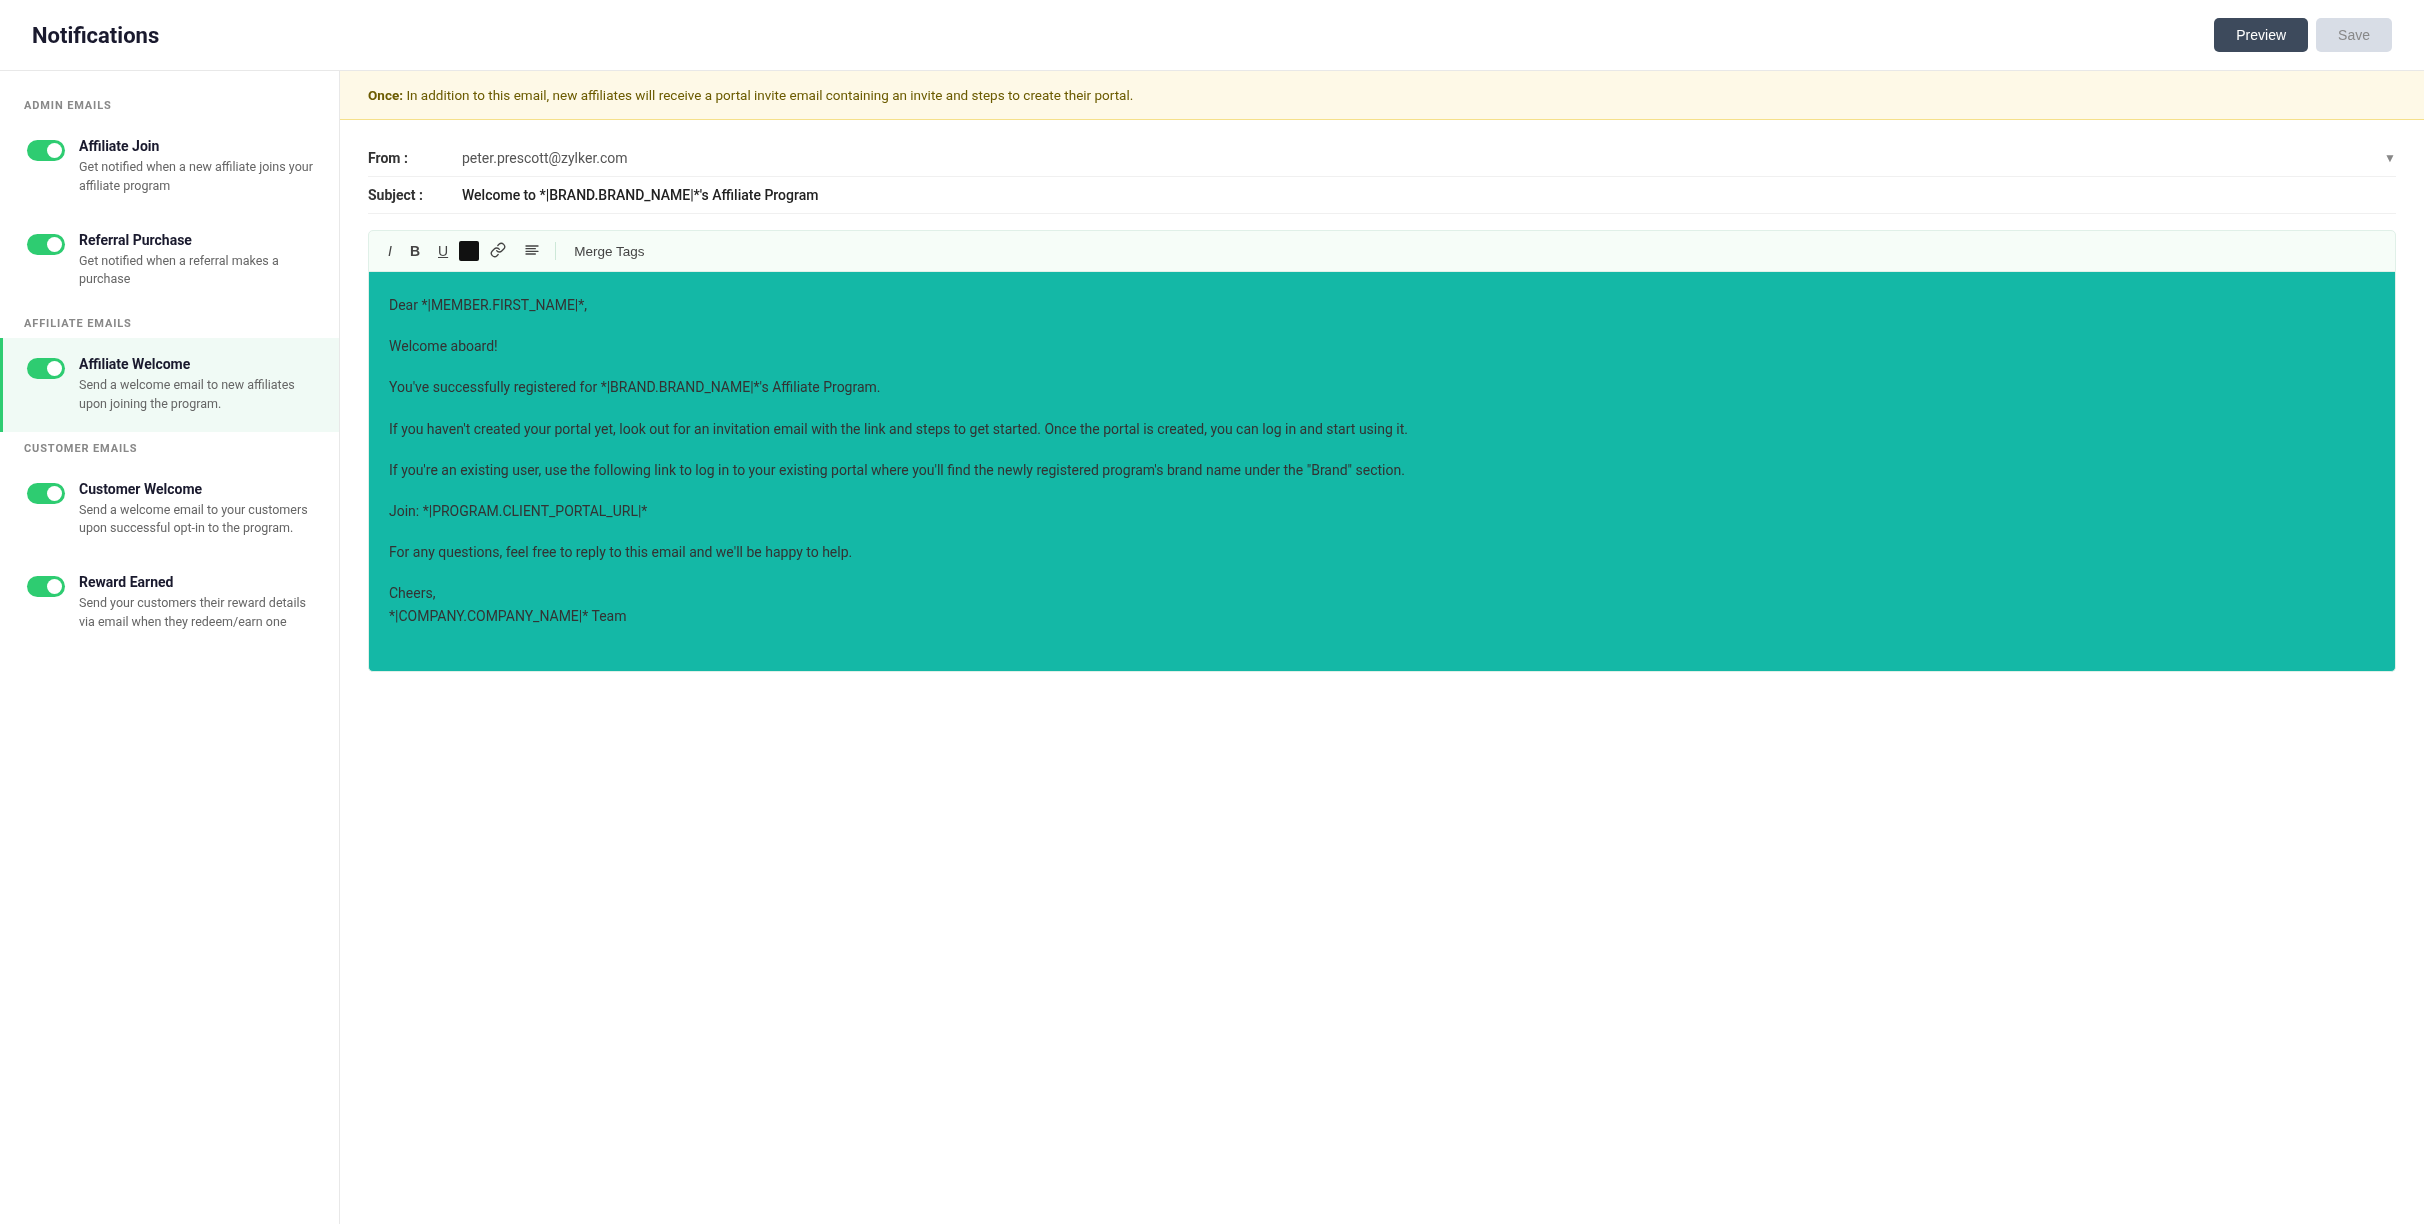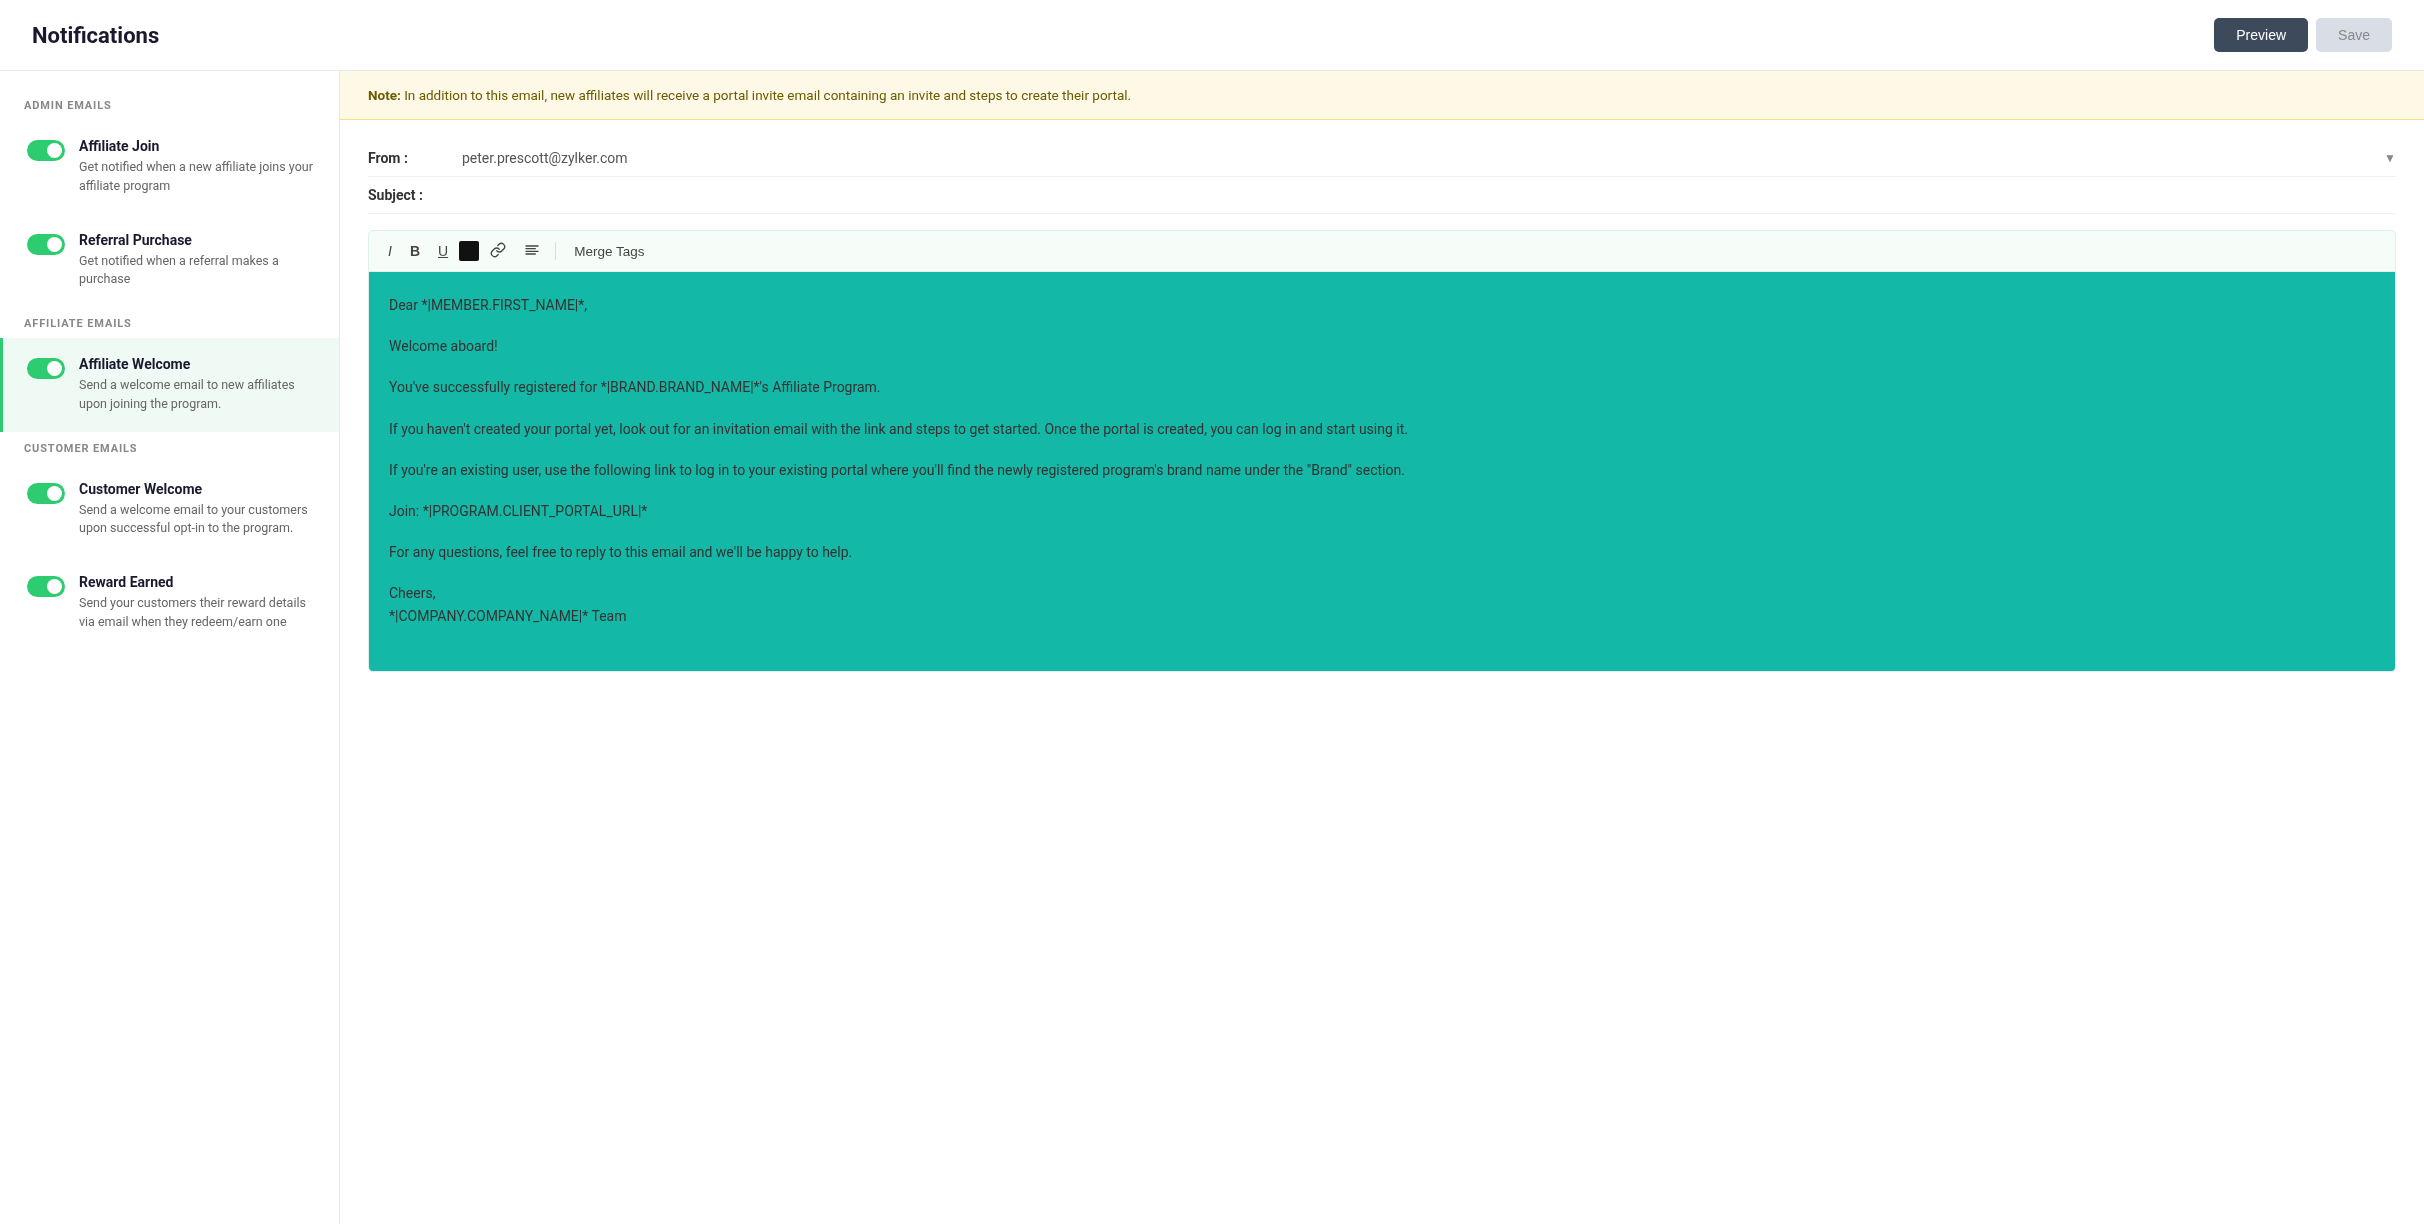--- a/index.html
+++ b/index.html
@@ -293,34 +293,35 @@
         <div class="notification-text">
           <h3>Reward Earned</h3>
           <p>Send your customers their reward details via email when they redeem/earn one</p>
         </div>
       </div>
     </div>
 
   <div class="content-area">
 
     <div class="note-banner">
-      <strong>Note:</strong>
+      <strong>Once:</strong>
       <span> In addition to this email, new affiliates will receive a portal invite email containing an invite and steps to create their portal.</span>
     </div>
 
     <div class="email-form">
 
       <div class="field-row">
         <span class="field-label">From :</span>
         <span class="field-value">peter.prescott@zylker.com</span>
         <span class="dropdown-arrow">▼</span>
       </div>
 
       <div class="field-row field-row-subject">
         <span class="field-label">Subject :</span>
+        <span class="field-value">Welcome to *|BRAND.BRAND_NAME|*'s Affiliate Program</span>
       </div>
 
       <div class="editor-toolbar">
         <button class="toolbar-btn" style="font-style:italic;">I</button>
         <button class="toolbar-btn bold">B</button>
         <button class="toolbar-btn underline">U</button>
         <span class="toolbar-btn color-box"></span>
         <button class="toolbar-btn link-icon">
           <svg width="16" height="16" viewBox="0 0 24 24" fill="none" stroke="#444" stroke-width="2" stroke-linecap="round" stroke-linejoin="round">
               <path d="M10 13a5 5 0 0 0 7.54.54l3-3a5 5 0 0 0-7.07-7.07l-1.72 1.71"></path>

